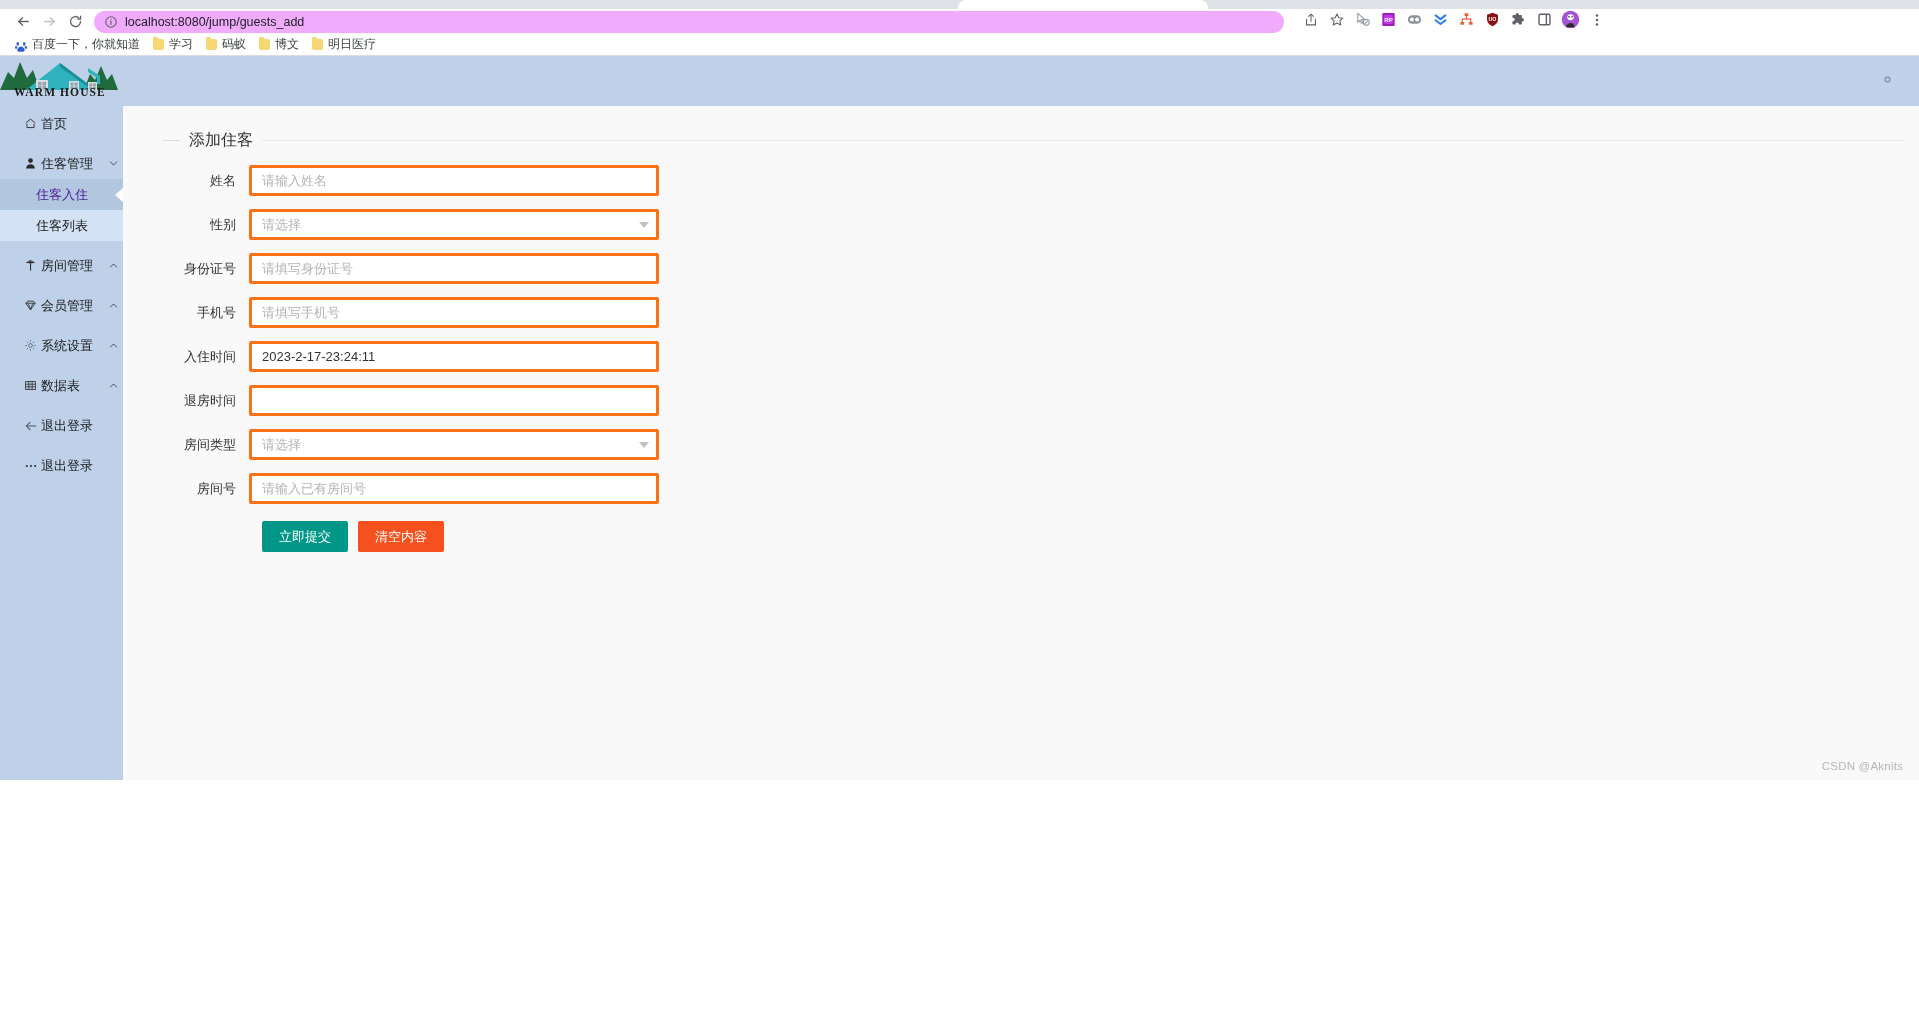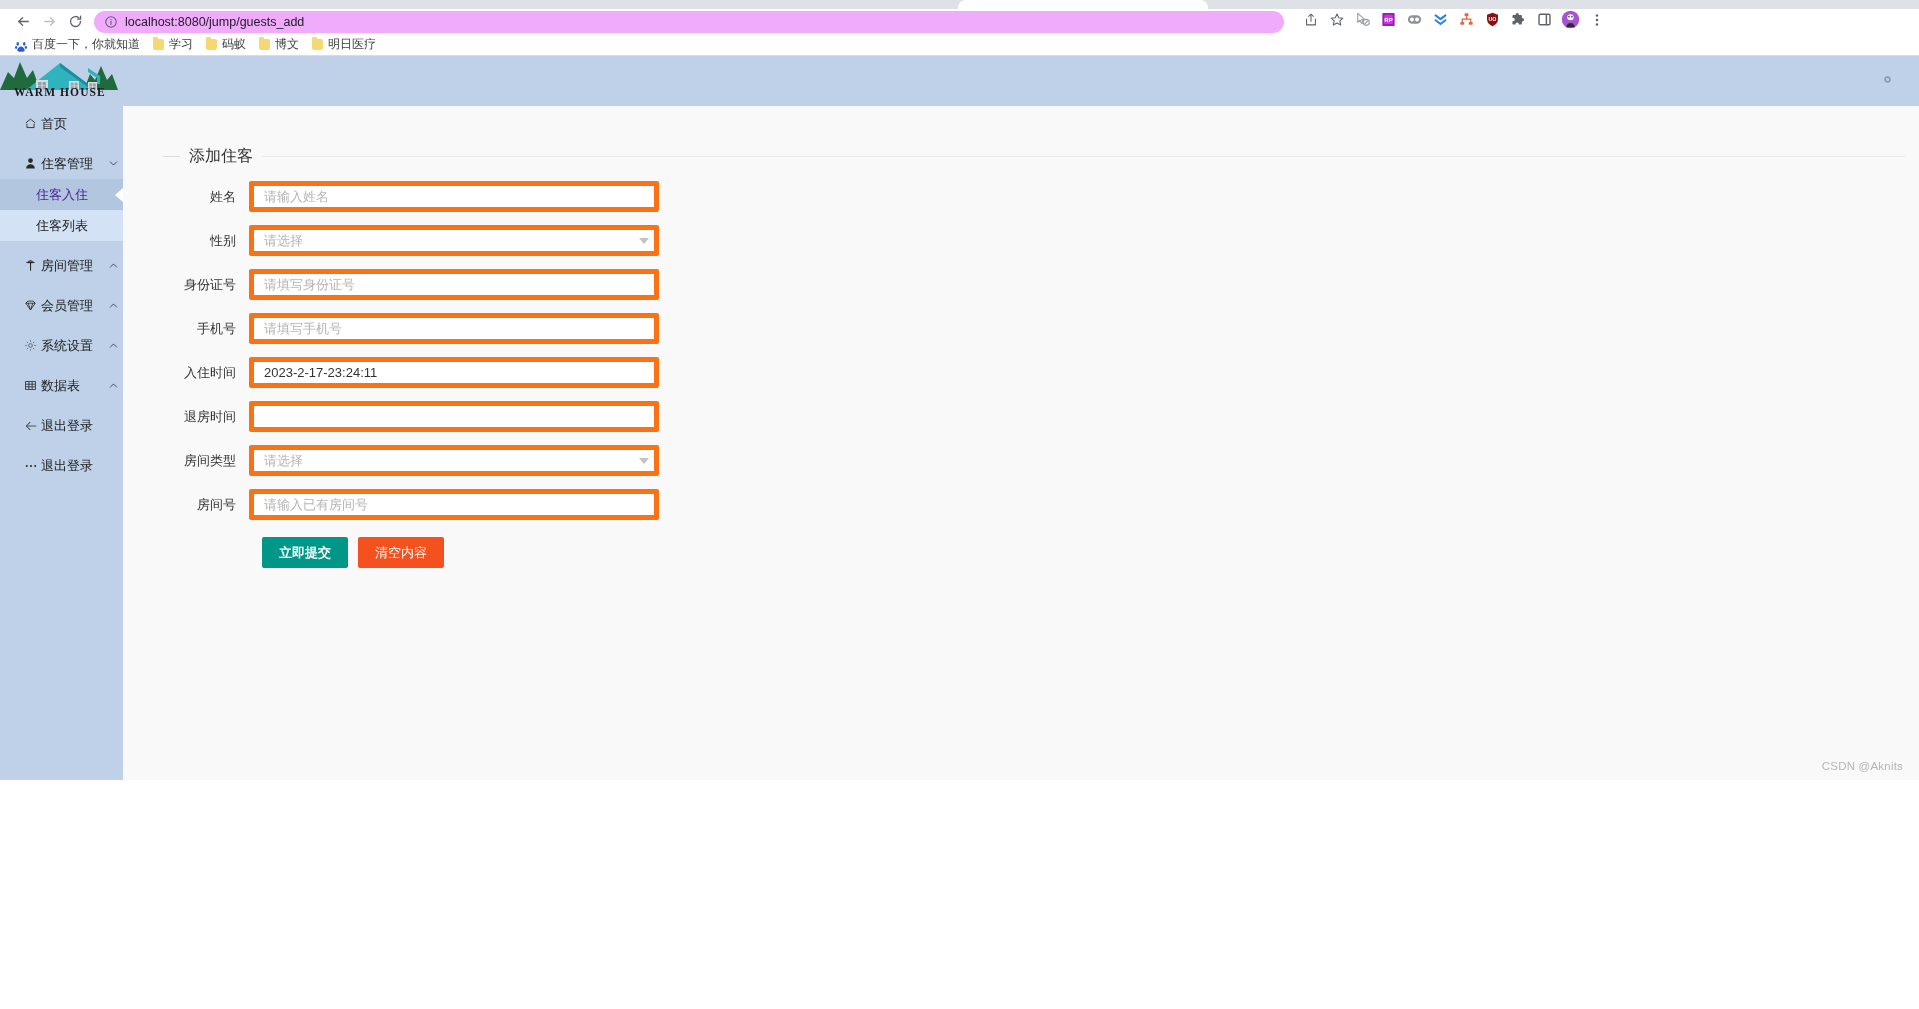--- a/index.html
+++ b/index.html
@@ -191,21 +191,20 @@
     display: flex; align-items: center; justify-content: flex-end;
     padding-right: 22px;
   }
   .gear-btn { color: #8c9cb3; display: flex; }
 
   .content {
     flex: 1 1 auto;
     background: #f9f9f9;
     padding: 24px 0 4px 0;
     position: relative;
-    margin-top: 16px;
   }
 
   fieldset.form-card {
     border: none;
     margin: 0 0 0 18px;
     padding: 0;
   }
   .legend-row {
     display: flex; align-items: center;
     margin-bottom: 14px;
@@ -228,21 +227,21 @@
   }
   .form-label {
     width: 108px; flex: none;
     text-align: right;
     padding-right: 13px;
     font-size: 13px; color: #333;
     line-height: 31px;
   }
   .form-control {
     width: 410px; height: 31px;
-    border: 5px solid #f97316;
+    border: 3px solid #f97316;
     border-radius: 2px;
     background: #ffffff;
     font-size: 13px;
     padding: 0 10px;
     color: #333;
     display: flex; align-items: center;
     font-family: "Liberation Sans", "DejaVu Sans", sans-serif;
     outline: none;
   }
   .form-control::placeholder { color: #b4b4b4; }
@@ -267,21 +266,21 @@
     gap: 10px;
   }
   .btn {
     height: 31px;
     padding: 0 17px;
     border: none; border-radius: 2px;
     color: #ffffff; font-size: 13px;
     display: flex; align-items: center; justify-content: center;
     font-family: "Liberation Sans", "DejaVu Sans", sans-serif;
   }
-  .btn-submit { background: #009688; font-weight: bold; }
+  .btn-submit { background: #009688; }
   .btn-reset { background: #f4511e; }
 
   .watermark {
     position: absolute;
     right: 16px; bottom: 8px;
     font-size: 11.5px;
     color: #b6b6b6;
     letter-spacing: .2px;
   }
 </style>

